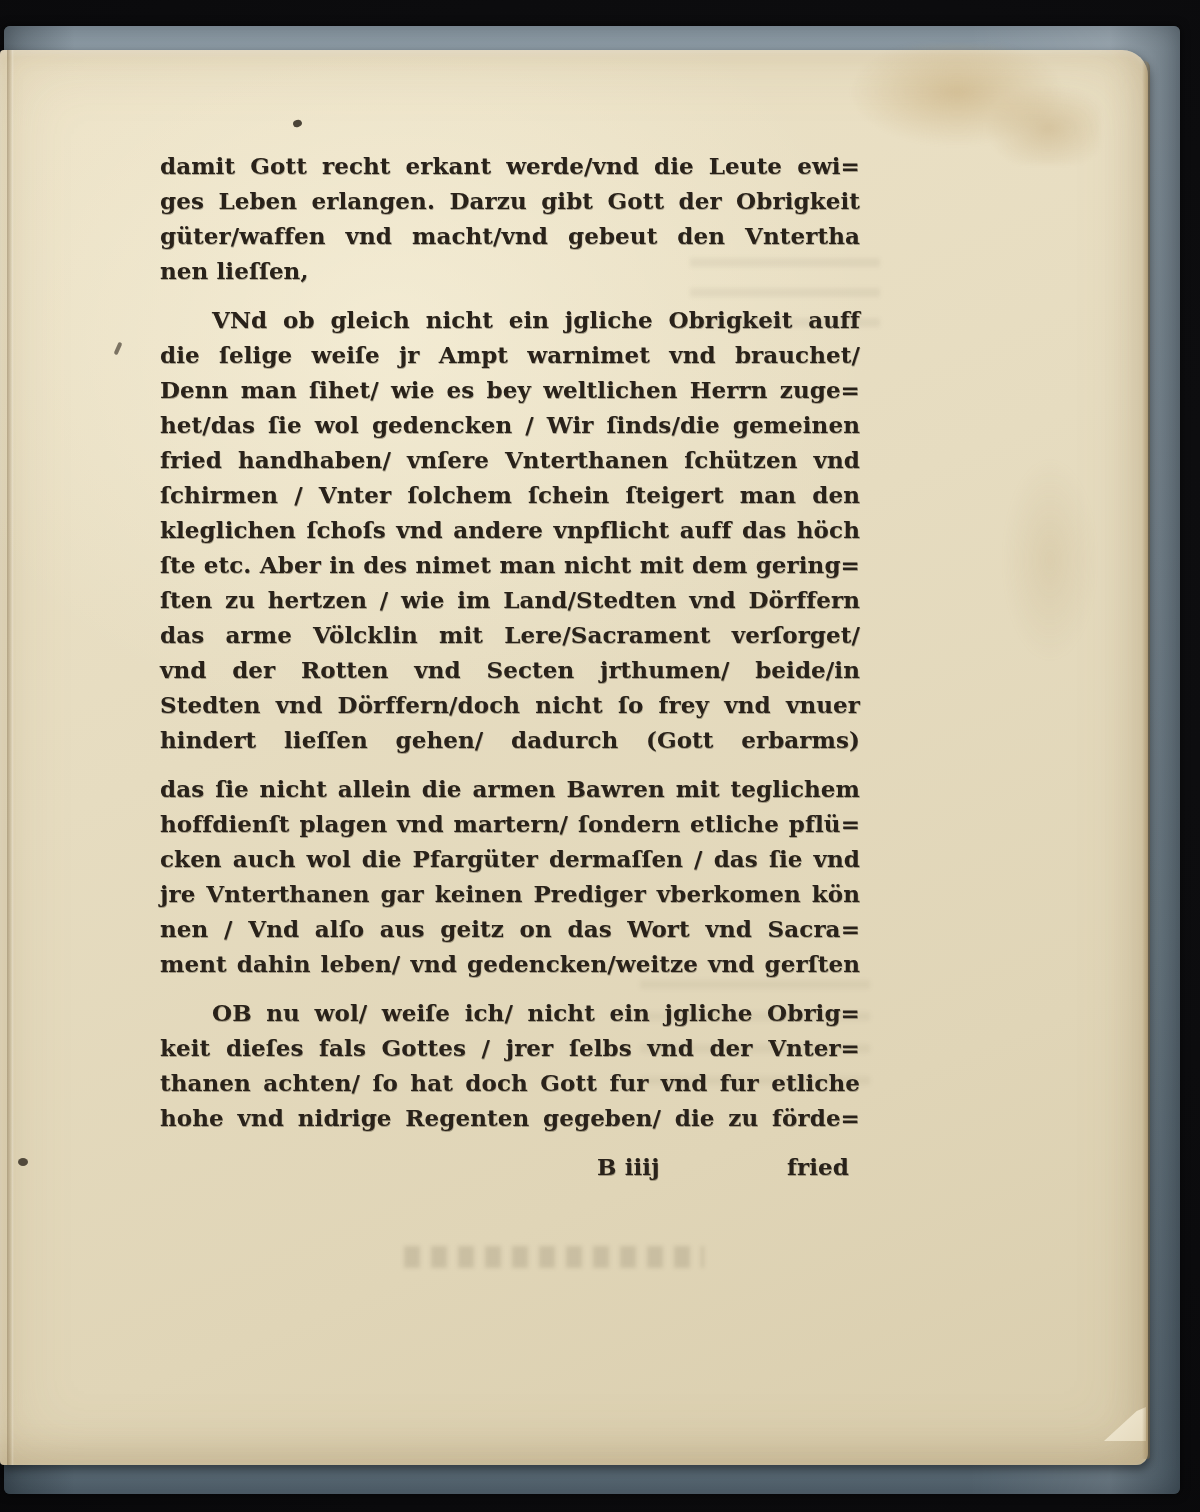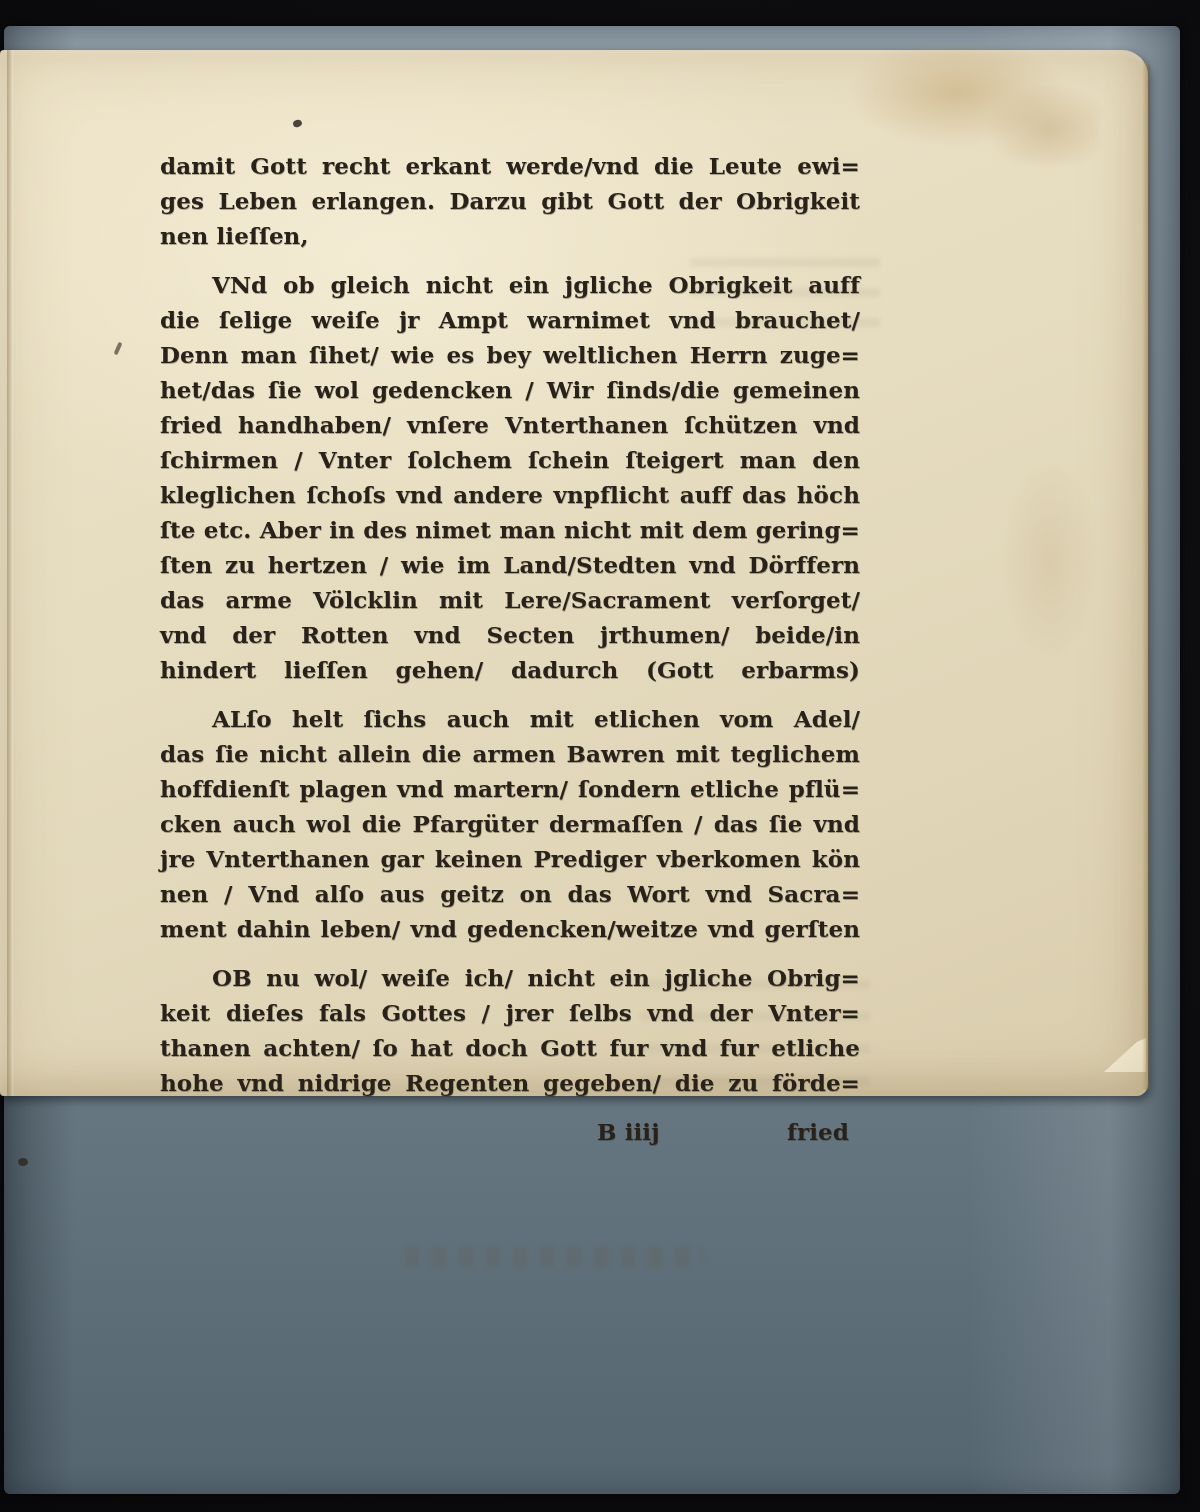--- a/index.html
+++ b/index.html
@@ -16,21 +16,21 @@
   .cover{
     position:absolute;left:4px;top:26px;width:1176px;height:1468px;
     background:linear-gradient(180deg,#8c9aa4 0%,#7b8a94 38%,#6e7e88 62%,#556570 100%);
     border-radius:6px;
     box-shadow:0 0 10px rgba(0,0,0,.6), inset 0 0 24px rgba(20,30,38,.35);
   }
   .cover:after{content:"";position:absolute;inset:0;border-radius:6px;
     background:linear-gradient(90deg, rgba(20,28,34,.35) 0%, rgba(0,0,0,0) 6%, rgba(0,0,0,0) 82%, rgba(255,255,255,.10) 94%, rgba(20,28,34,.25) 100%);}
   
   .page{
-    position:absolute;left:0;top:50px;width:1148px;height:1046px;
+    position:absolute;left:0;top:50px;width:1148px;height:1415px;
     background:
       radial-gradient(60% 40% at 34% 20%, rgba(255,250,230,.45), rgba(255,250,230,0) 70%),
       linear-gradient(158deg,#ede3c8 0%,#e6dcc0 42%,#e0d5b7 74%,#d9cdad 100%);
     border-radius:4px 26px 12px 4px;
     box-shadow:
       inset 0 0 70px rgba(150,122,76,.22),
       inset -10px -12px 34px rgba(125,100,60,.20),
       inset 0 3px 6px rgba(255,255,255,.35),
       2px 4px 10px rgba(0,0,0,.45);
   }
@@ -94,38 +94,39 @@
     <div class="ghost ghost-c"></div>
     <div class="speck s1"></div>
     <div class="speck s2"></div>
     <div class="speck s3"></div>
     <div class="underleaf"></div>
 
     <div class="textblock">
       <div class="para">
           <div class="line">damit Gott recht erkant werde/vnd die Leute ewi=</div>
           <div class="line">ges Leben erlangen. Darzu gibt Gott der Obrigkeit</div>
+          <div class="line">güter/waffen vnd macht/vnd gebeut den Vntertha</div>
           <div class="line short">nen lieſſen,</div>
         </div>
       <div class="para">
           <div class="line indent">VNd ob gleich nicht ein jgliche Obrigkeit auff</div>
           <div class="line">die ſelige weiſe jr Ampt warnimet vnd brauchet/</div>
           <div class="line">Denn man ſihet/ wie es bey weltlichen Herrn zuge=</div>
           <div class="line">het/das ſie wol gedencken / Wir ſinds/die gemeinen</div>
           <div class="line">fried handhaben/ vnſere Vnterthanen ſchützen vnd</div>
           <div class="line">ſchirmen / Vnter ſolchem ſchein ſteigert man den</div>
           <div class="line">kleglichen ſchoſs vnd andere vnpflicht auff das höch</div>
           <div class="line">ſte etc. Aber in des nimet man nicht mit dem gering=</div>
           <div class="line">ſten zu hertzen / wie im Land/Stedten vnd Dörffern</div>
           <div class="line">das arme Völcklin mit Lere/Sacrament verſorget/</div>
           <div class="line">vnd der Rotten vnd Secten jrthumen/ beide/in</div>
+          <div class="line">Stedten vnd Dörffern/doch nicht ſo frey vnd vnuer</div>
           <div class="line">hindert lieſſen gehen/ dadurch (Gott erbarms)</div>
         </div>
       <div class="para">
-          <div class="line indent">ALſo helt ſichs auch mit etlichen vom Adel/</div>
           <div class="line">das ſie nicht allein die armen Bawren mit teglichem</div>
           <div class="line">hoffdienſt plagen vnd martern/ ſondern etliche pflü=</div>
           <div class="line">cken auch wol die Pfargüter dermaſſen / das ſie vnd</div>
           <div class="line">jre Vnterthanen gar keinen Prediger vberkomen kön</div>
           <div class="line">nen / Vnd alſo aus geitz on das Wort vnd Sacra=</div>
           <div class="line">ment dahin leben/ vnd gedencken/weitze vnd gerſten</div>
         </div>
       <div class="para">
           <div class="line indent">OB nu wol/ weiſe ich/ nicht ein jgliche Obrig=</div>
           <div class="line">keit dieſes fals Gottes / jrer ſelbs vnd der Vnter=</div>

